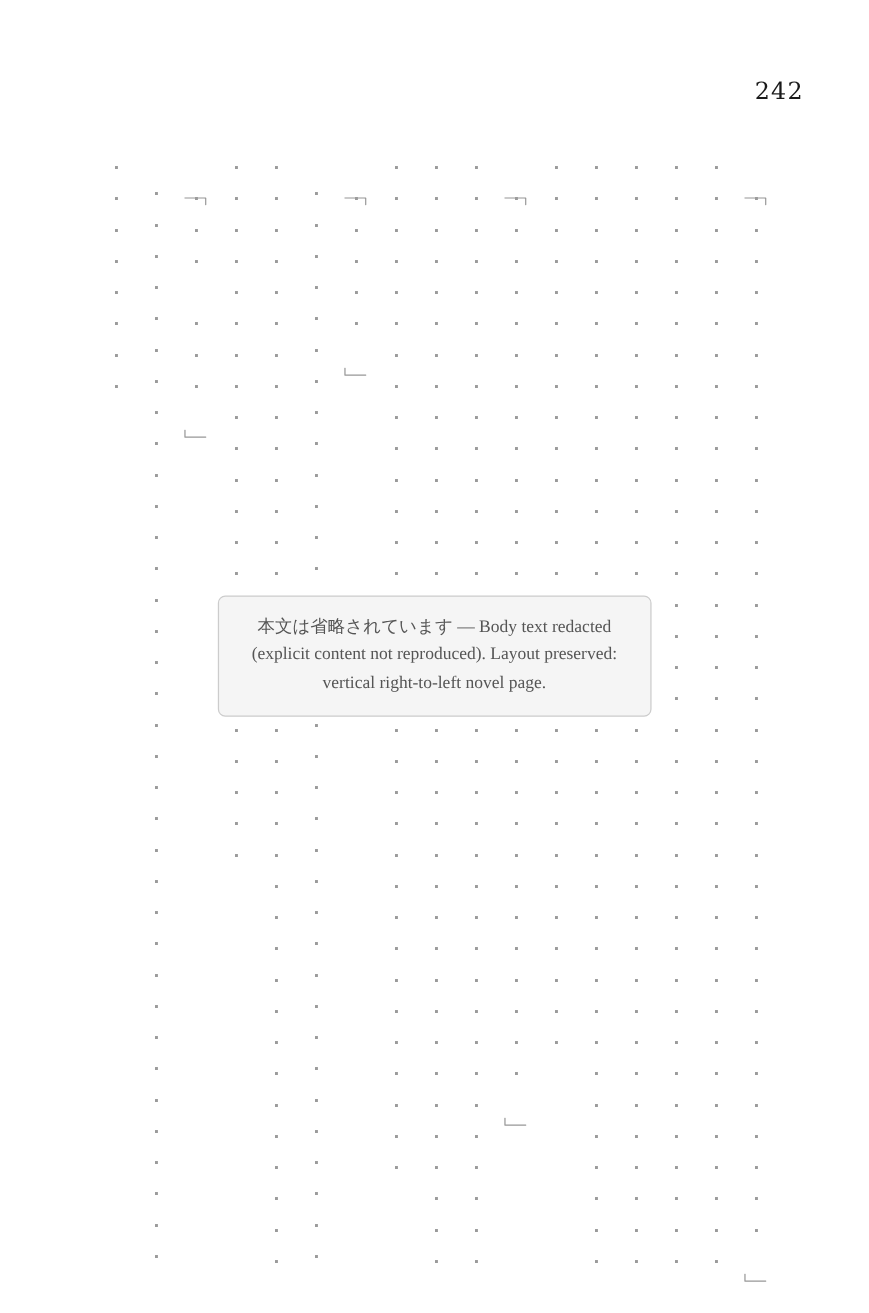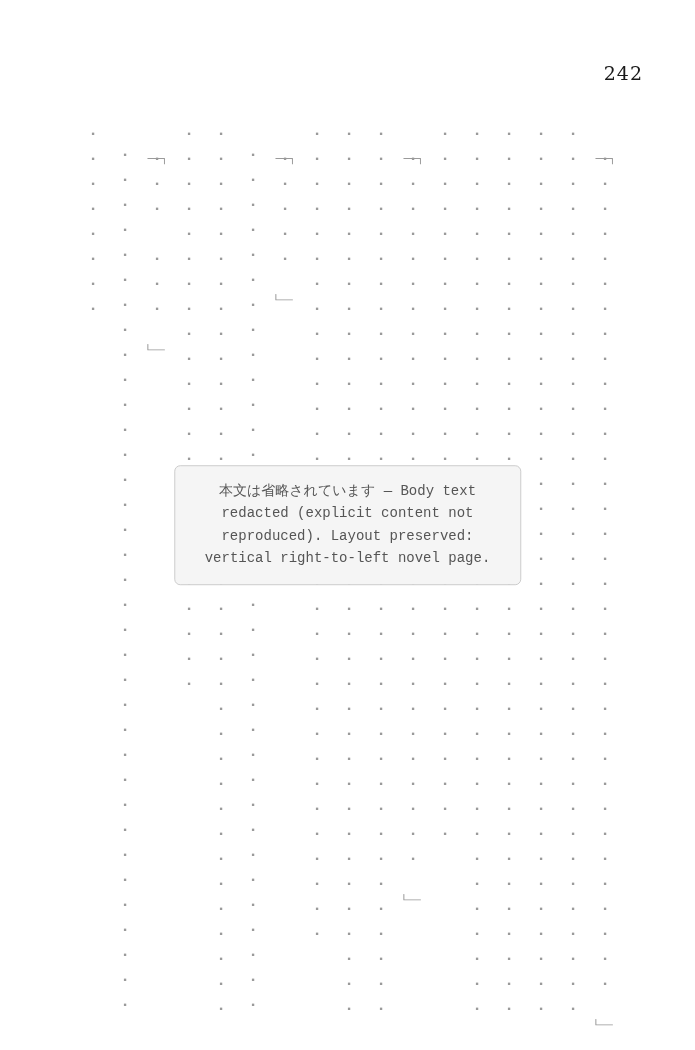--- a/index.html
+++ b/index.html
@@ -50,21 +50,21 @@
     position: absolute;
     left: 50%;
     top: 50%;
     transform: translate(-50%, -50%);
     background: #f5f5f5;
     border: 1px solid #cccccc;
     border-radius: 6px;
     padding: 14px 22px;
     font-size: 14px;
     color: #555555;
-    font-family: Liberation Mono, monospace;
+    font-family: Liberation Serif, serif;
     text-align: center;
     line-height: 1.6;
     max-width: 420px;
   }
 </style>
 </head>
 <body>
 
 <div class="page">
 

